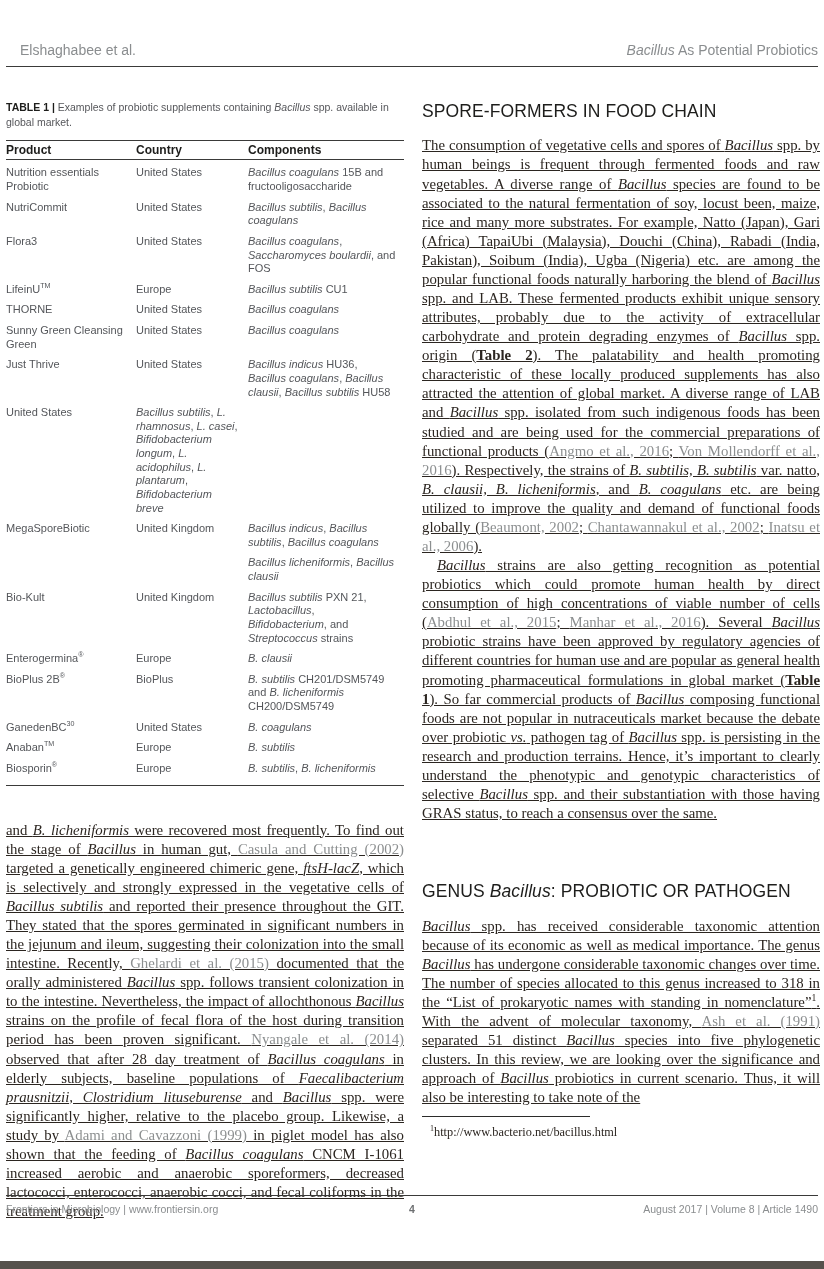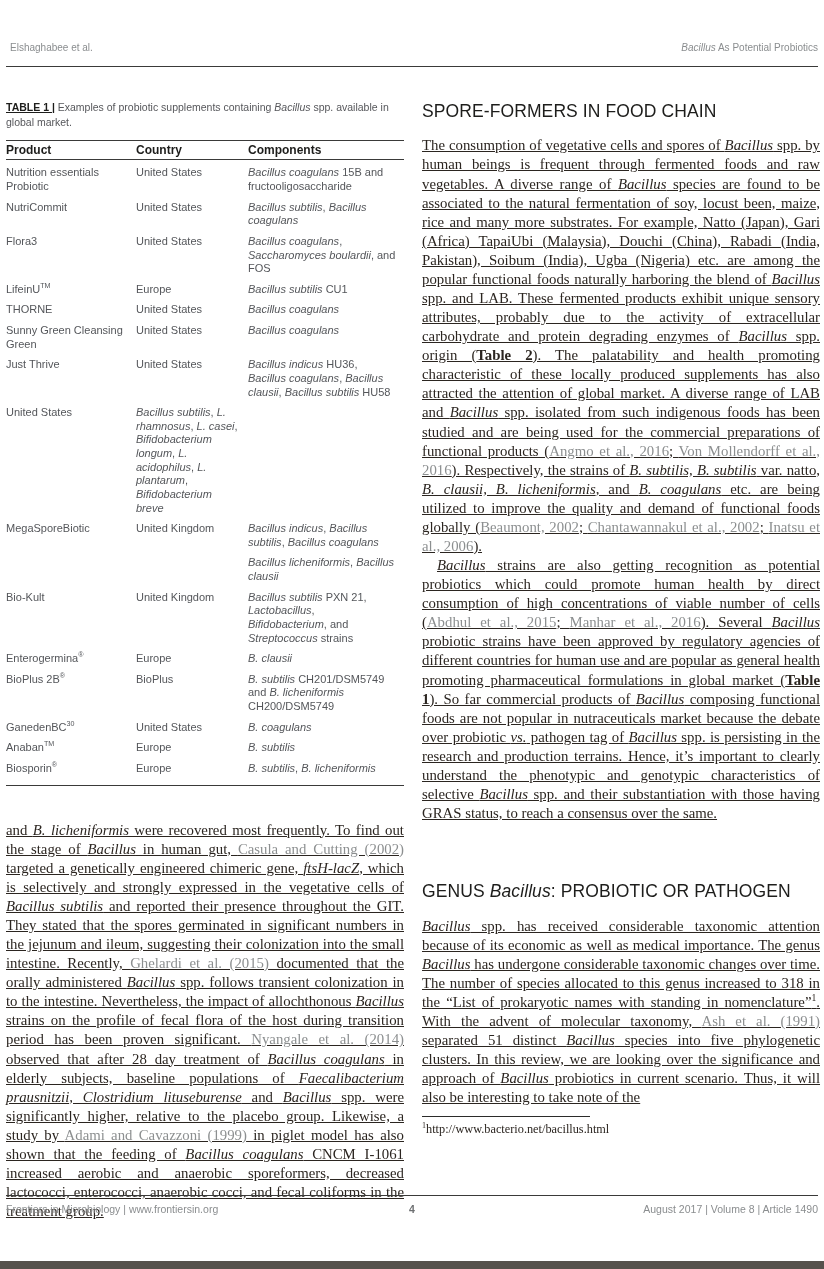--- a/index.html
+++ b/index.html
@@ -2,32 +2,32 @@
 <html style="--text: #2B2520; --heading: #1D1D1B; --tabletext: #54565A; --muted: #8A8D8F; --cite: #8C8F90; --bar: #56524D; --rule: #3A3A39;"><head>
 <meta charset="utf-8">
 <style>
   html,body{margin:0;padding:0;background:#e9e9e9;}
   .page{
     position:relative;width:824px;height:1269px;background:#ffffff;
     font-family:"Liberation Sans",sans-serif;overflow:hidden;margin:0 auto;
     color:var(--text,#2b2520);
   }
   
-  .running-head{position:absolute;top:42px;left:10px;right:6px;display:flex;justify-content:space-between;
-    font-size:10px;color:var(--muted,#8a8d8f);gap:8px;}
+  .running-head{position:absolute;top:42px;left:20px;right:6px;display:flex;justify-content:space-between;
+    font-size:14px;color:var(--muted,#8a8d8f);gap:8px;}
   .head-rule{position:absolute;top:66px;left:6px;right:6px;height:0;border-top:1px solid var(--rule,#3a3a39);}
 
   
   .col{position:absolute;top:96px;width:398px;}
   .col-left{left:6px;}
   .col-right{left:422px;}
 
   
   .tcaption{font-size:10.5px;line-height:1.45;color:#56575b;margin:4px 0 10px 0;}
-  .tcaption b{color:#1d1d1b;text-decoration:underline;}
+  .tcaption b{color:#1d1d1b;}
   .thead{display:grid;grid-template-columns:130px 112px 1fr;
     border-top:1px solid var(--rule,#3a3a39);border-bottom:1px solid var(--rule,#3a3a39);
     padding:2px 0;font-weight:bold;font-size:12px;color:#1d1d1b;}
   .trows{border-bottom:1px solid var(--rule,#3a3a39);padding:2px 0 6px 0;}
   .trow{display:grid;grid-template-columns:130px 112px 1fr;padding:4px 0 3px 0;}
   .tcell{font-size:11px;line-height:1.24;color:var(--tabletext,#54565a);padding-right:8px;}
   .comp + .comp{margin-top:7px;}
   sup{font-size:0.65em;line-height:0;}
 
   
@@ -37,21 +37,21 @@
   .bodytext p + p{text-indent:15px;}
   .left-body{margin-top:35px;}
   .cite{color:var(--cite,#8c8f90);}
   h2.section{font-family:"Liberation Sans",sans-serif;font-size:17.5px;line-height:1.22;
     font-weight:normal;color:var(--heading,#1d1d1b);margin:5px 0 14px 0;letter-spacing:.1px;}
   .section2{margin-top:58px;}
 
   
   .footnote-block{margin-top:9px;}
   .footnote-rule{width:168px;border-top:1.6px solid #2b2b2a;margin-bottom:5px;}
-  .footnote{font-family:"Liberation Serif",serif;font-size:12.3px;color:#2b2520;margin:0;}
+  .footnote{font-family:"Liberation Serif",serif;font-size:12.3px;color:#2b2520;margin:8px;}
 
   
   .footer-rule{position:absolute;top:1195px;left:6px;right:6px;border-top:1px solid var(--rule,#3a3a39);}
   .footer{position:absolute;top:1203px;left:6px;right:6px;display:flex;justify-content:space-between;
     font-size:10.5px;color:var(--muted,#8a8d8f);}
   .footer .pageno{position:absolute;left:0;right:0;text-align:center;font-weight:bold;color:#6d6f71;}
   .bottom-bar{position:absolute;left:0;right:0;bottom:0;height:8px;background:var(--bar,#56524d);}
 </style>
 </head>
 <body>

